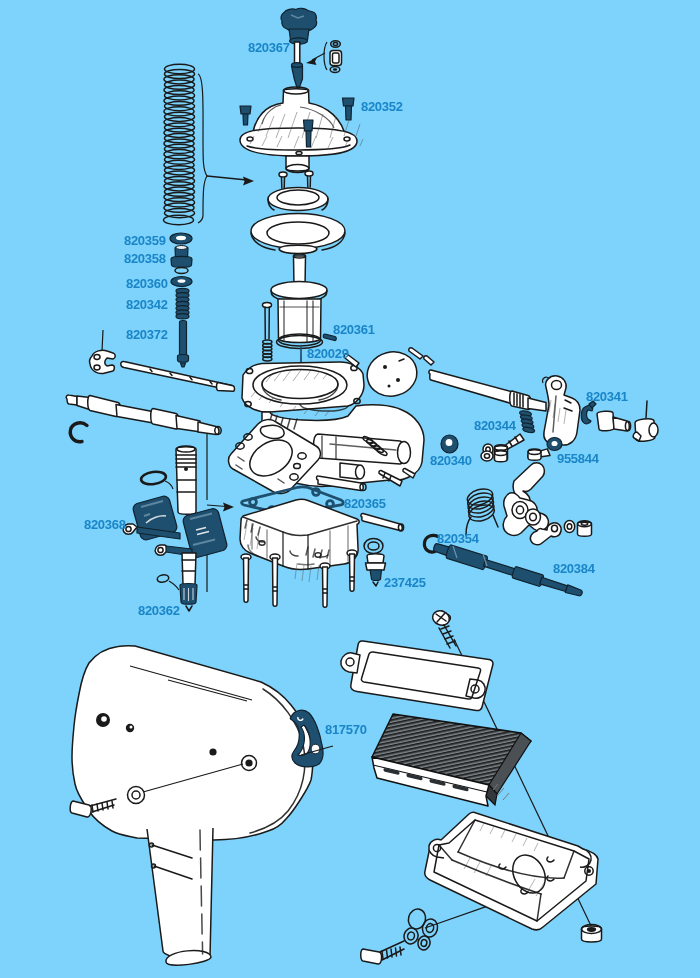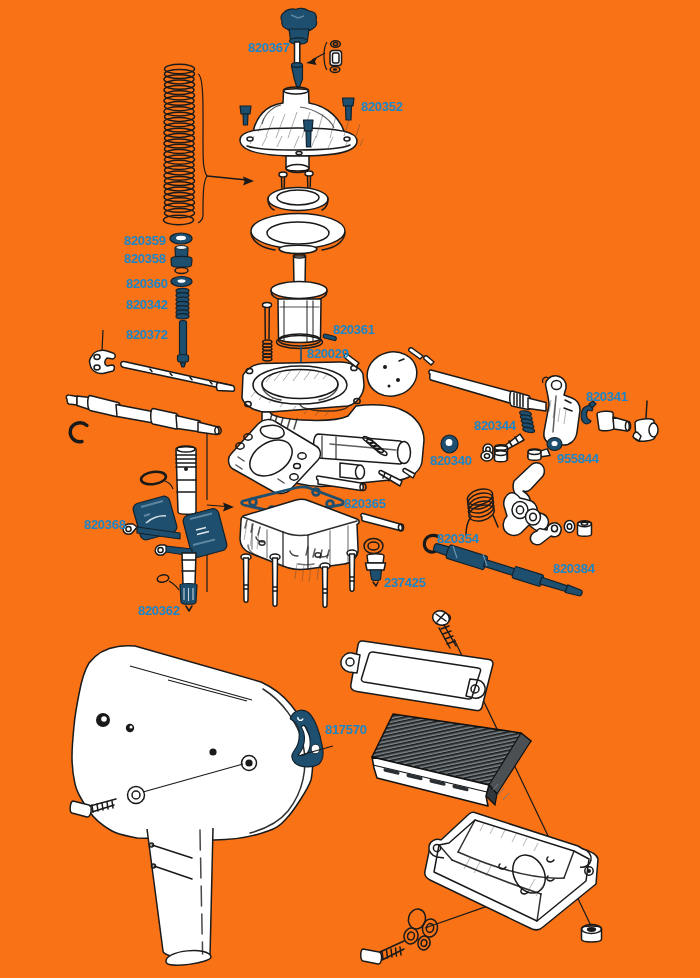--- a/index.html
+++ b/index.html
@@ -1,16 +1,16 @@
 <!DOCTYPE html>
 <html><head>
 <meta charset="utf-8">
 <style>
 html,body{margin:0;padding:0;background:#fff;}
-#wrap{width:700px;height:978px;position:relative;overflow:hidden;background:#f97316;}
+#wrap{width:700px;height:978px;position:relative;overflow:hidden;background:#7dd3fc;}
 svg{position:absolute;left:0;top:0;}
 text{font-family:"Liberation Sans",sans-serif;font-size:13px;font-weight:bold;letter-spacing:-0.3px;fill:#1a85c7;}
 .k{stroke:#1a1a1a;stroke-width:1.5;fill:none;stroke-linecap:round;stroke-linejoin:round;}
 .kf{stroke:#1a1a1a;stroke-width:1.5;fill:#fff;stroke-linejoin:round;}
 .b{stroke:#10222e;stroke-width:1.2;fill:#1f4f6e;stroke-linejoin:round;}
 .bl{stroke:#1f4f6e;stroke-width:2.8;fill:none;}
 .t{stroke:#1a1a1a;stroke-width:1.2;fill:none;}
 </style>
 </head>
 <body>

